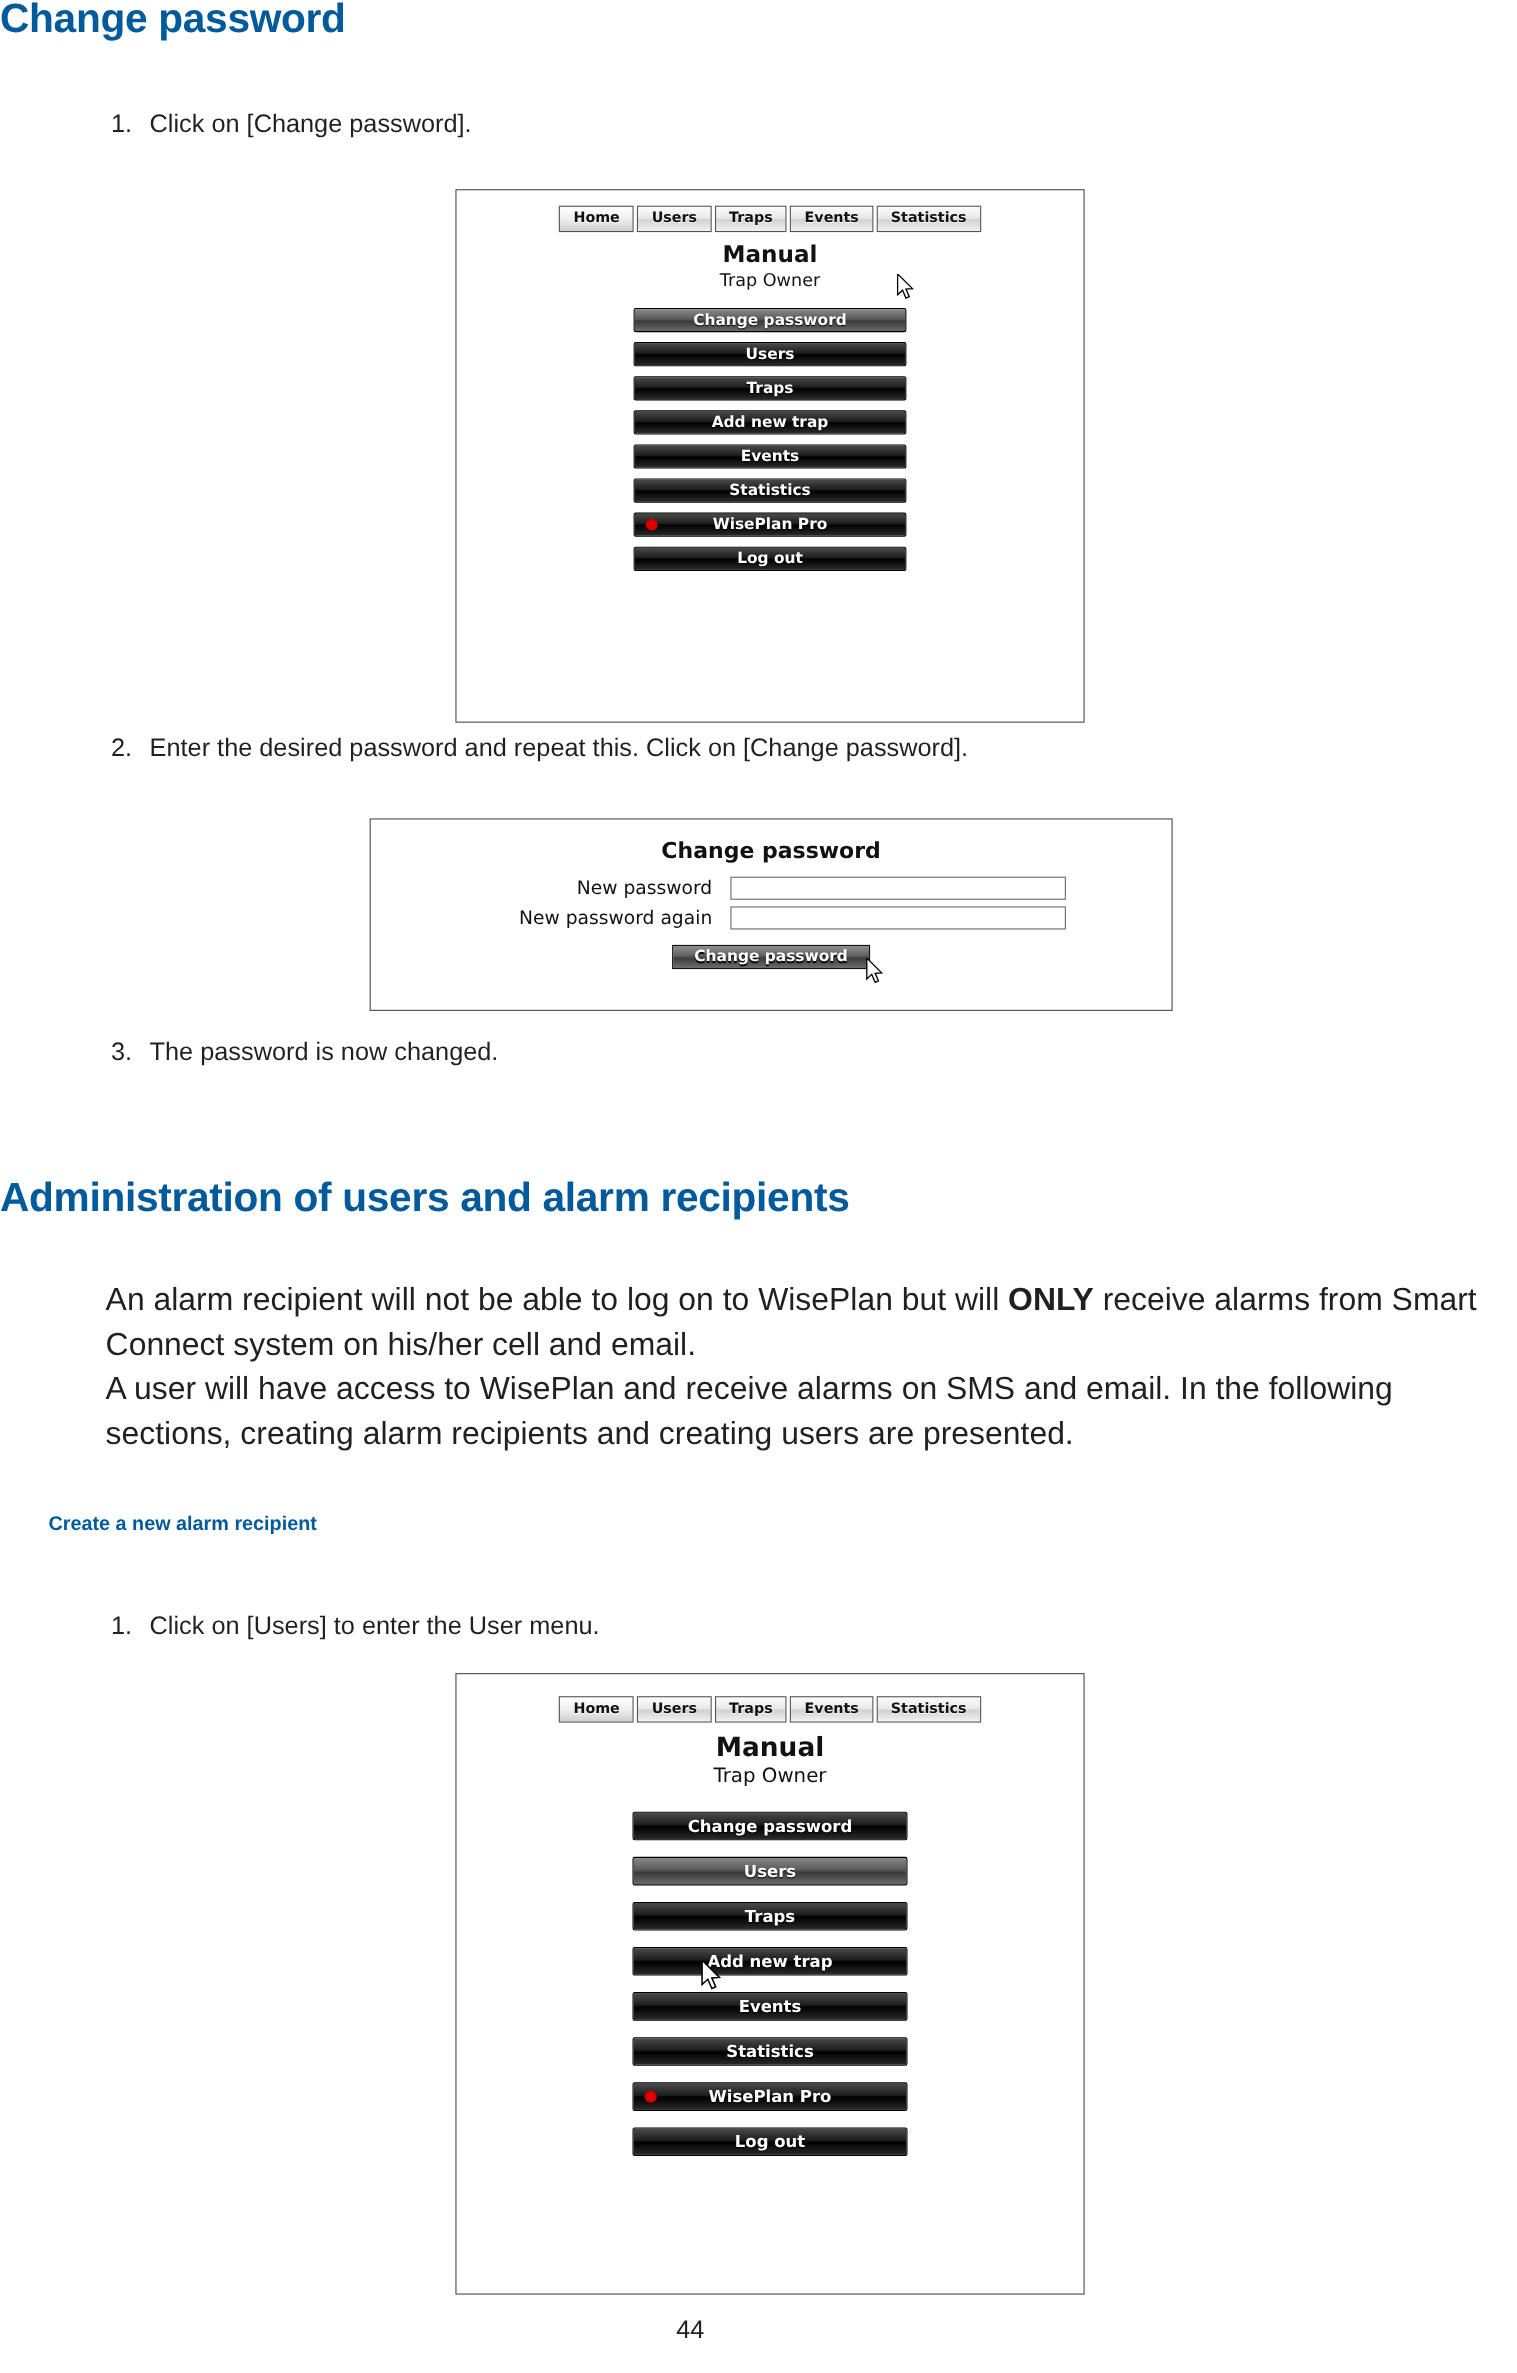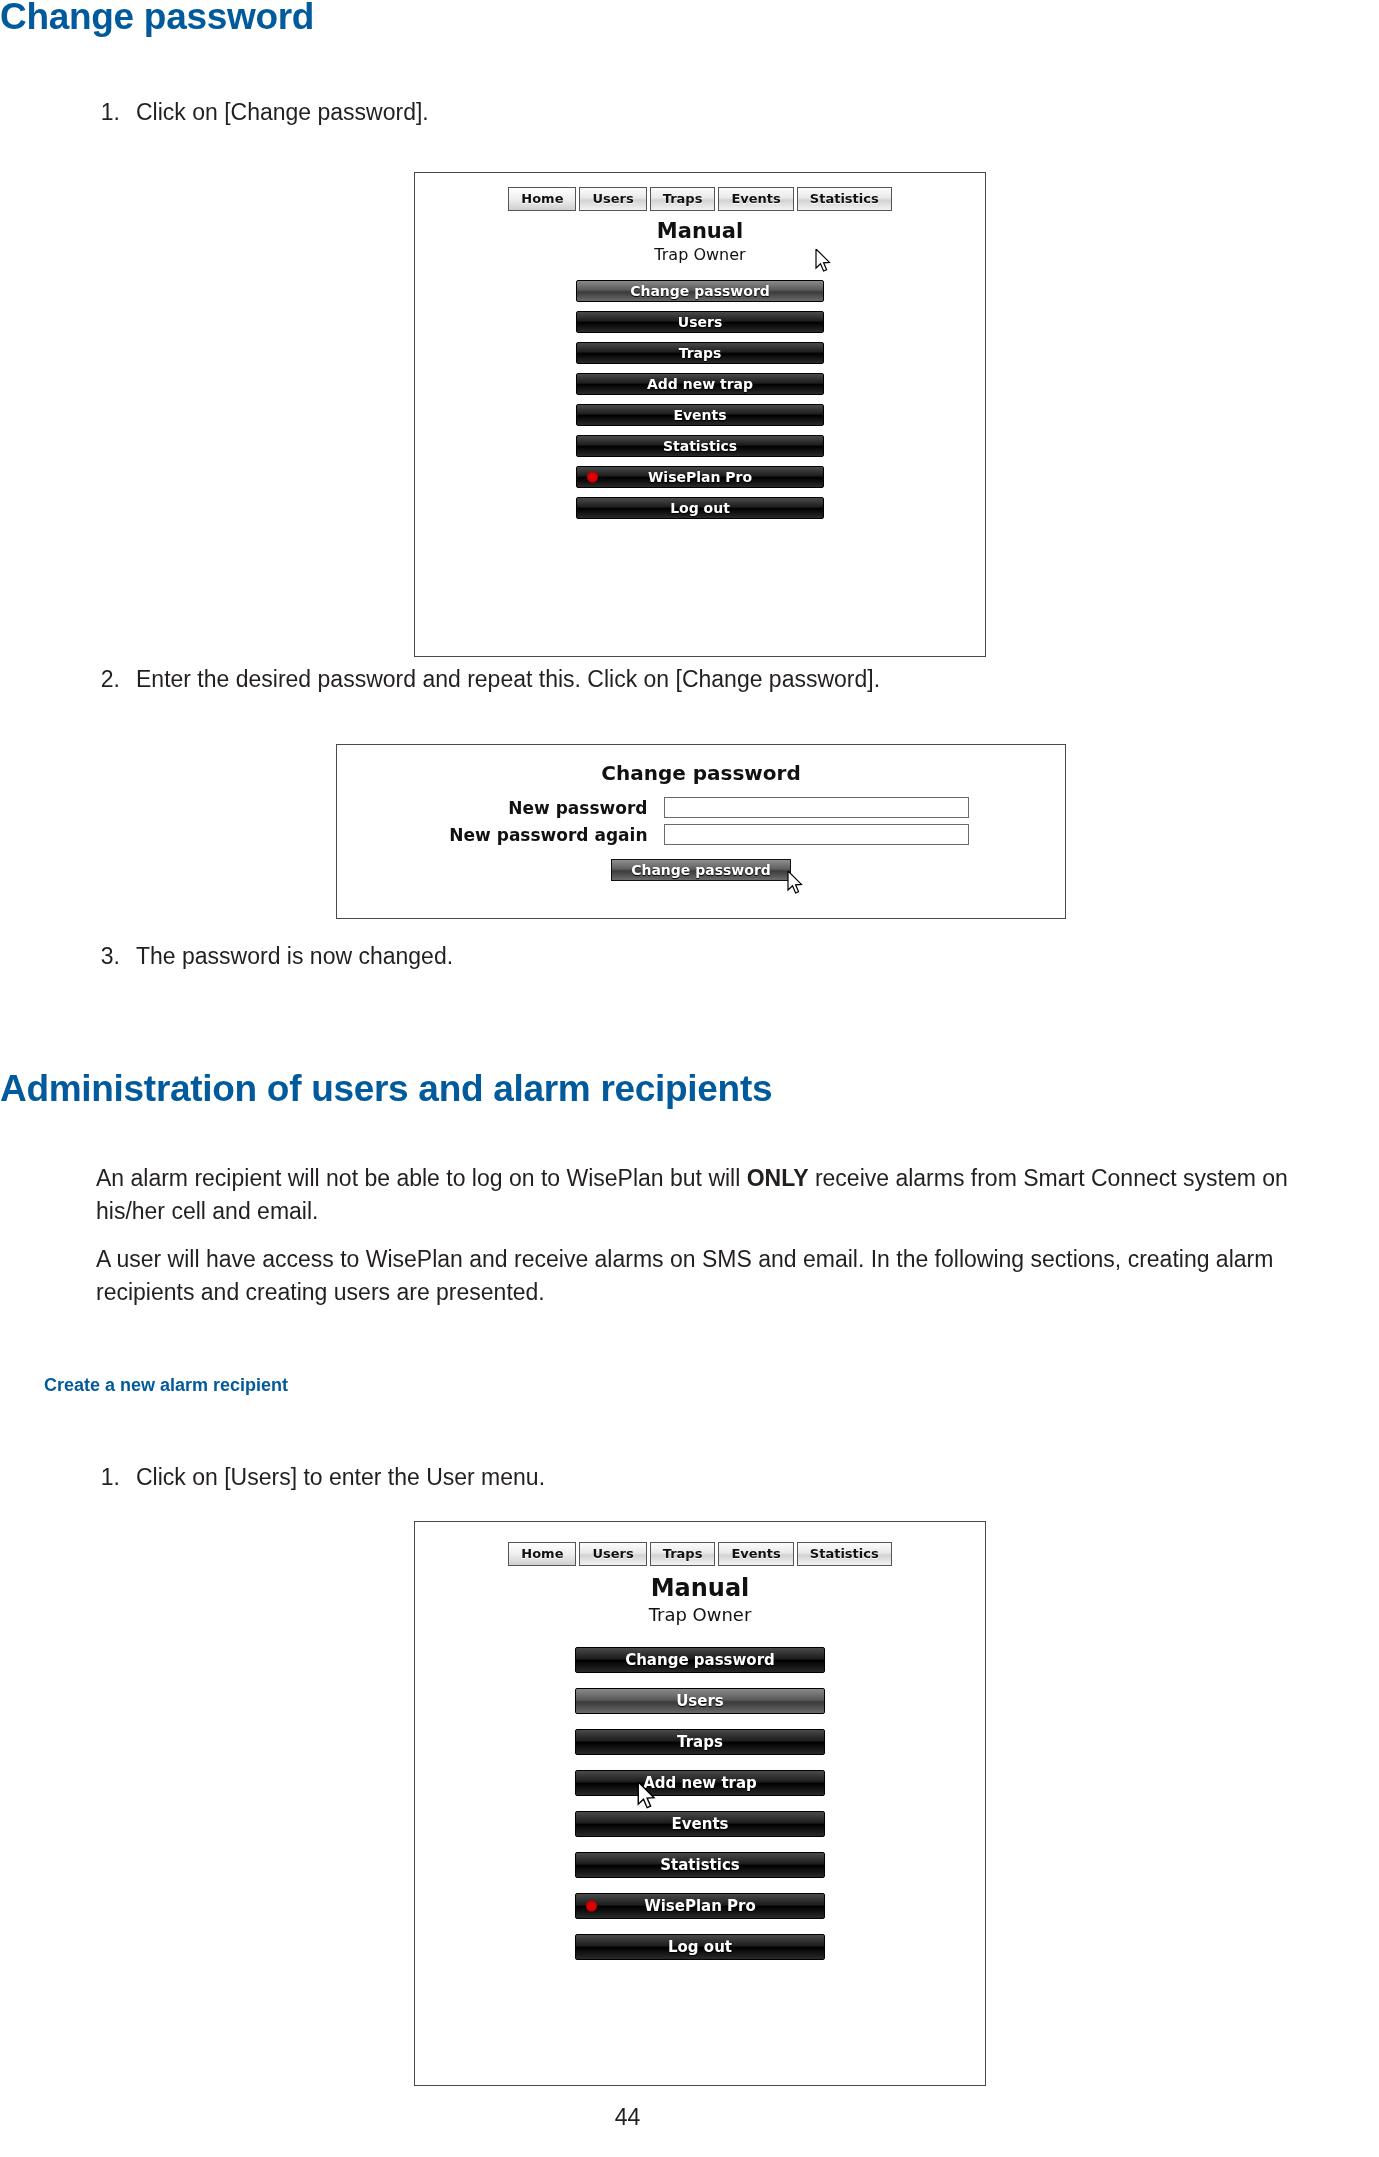--- a/index.html
+++ b/index.html
@@ -30,21 +30,21 @@
     margin: 0;
     letter-spacing: -0.3px;
   }
   h2.doc-h2 {
     color: #005a9c;
     font-size: 18px;
     font-weight: bold;
     margin: 0;
   }
   .body-text {
-    font-size: 23px;
+    font-size: 29px;
     line-height: 1.42;
     color: #231f20;
   }
   .body-text b { font-weight: bold; }
 
   
   .ol-item {
     display: flex;
     font-size: 23px;
     color: #231f20;
@@ -162,21 +162,20 @@
     margin-top: 16px;
   }
   .cp-row {
     display: flex;
     align-items: center;
     justify-content: center;
     margin-top: 12px;
     font-family: "DejaVu Sans", sans-serif;
     font-size: 17px;
     color: #111;
-    font-weight: bold;
   }
   .cp-label {
     width: 230px;
     text-align: right;
     padding-right: 16px;
     box-sizing: border-box;
   }
   .cp-input {
     width: 305px;
     height: 21px;

